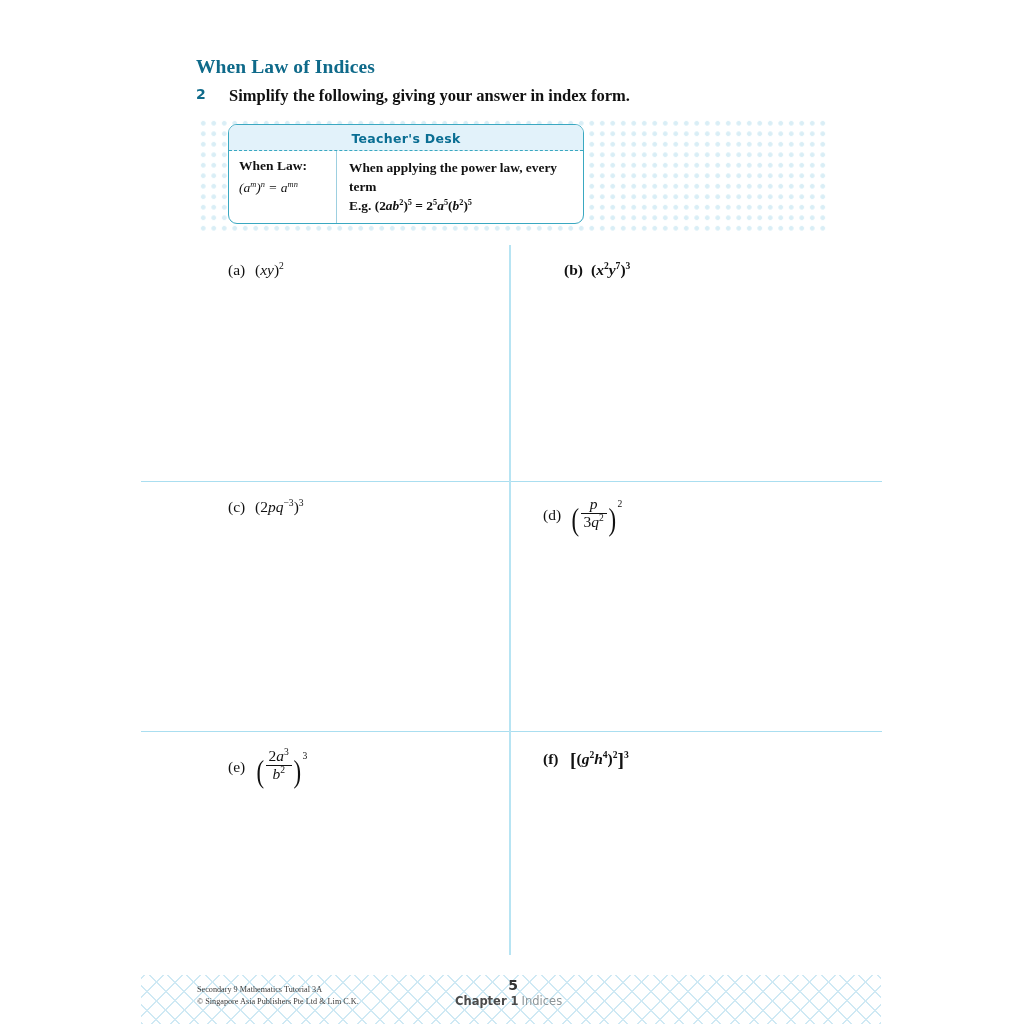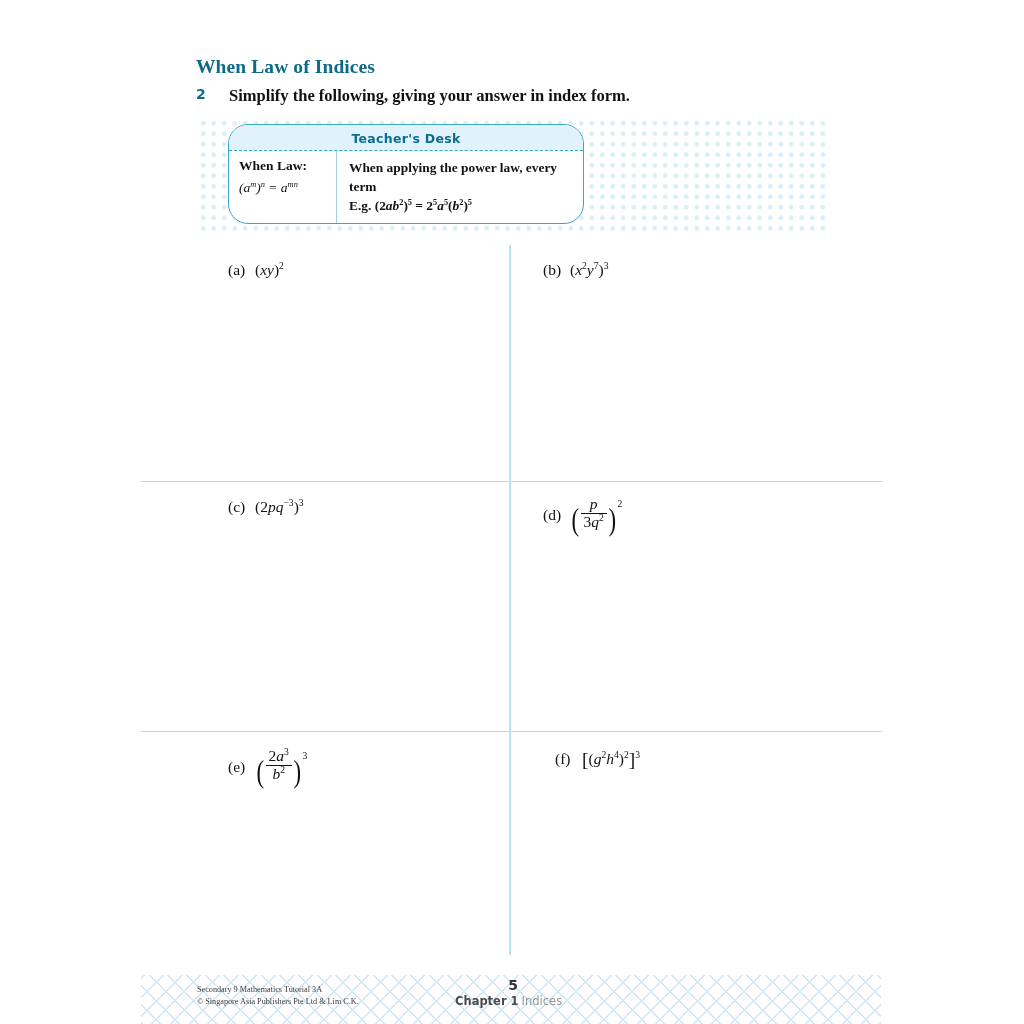--- a/index.html
+++ b/index.html
@@ -66,21 +66,21 @@
     background-position: 2px 2px;
   }
 
   
   #teachers-desk {
     position: absolute;
     left: 228px;
     top: 124px;
     width: 356px;
     border: 1.6px solid #3aa8c1;
-    border-radius: 20px;
+    border-radius: 9px;
     background: #ffffff;
     box-sizing: border-box;
     overflow: hidden;
   }
   #td-header {
     background: #e2f2fa;
     height: 25px;
     line-height: 25px;
     text-align: center;
     border-bottom: 1.6px dashed #3aa8c1;
@@ -181,25 +181,25 @@
     color: #111111;
     white-space: nowrap;
   }
   .qitem .qlabel {
     display: inline-block;
     width: 27px;
   }
   .qitem .qexpr { display: inline-block; }
 
   #q-a { left: 228px; top: 261px; }
-  #q-b { left: 543px; top: 261px; }
+  #q-b { left: 564px; top: 261px; font-weight: bold; }
   #q-c { left: 228px; top: 498px; }
   #q-d { left: 543px; top: 496px; }
   #q-e { left: 228px; top: 748px; }
-  #q-f { left: 555px; top: 749px; }
+  #q-f { left: 543px; top: 749px; font-weight: bold; }
 
   
   #footer-band {
     position: absolute;
     left: 141px;
     top: 975px;
     width: 740px;
     height: 49px;
     background-color: #ffffff;
     background-image:

